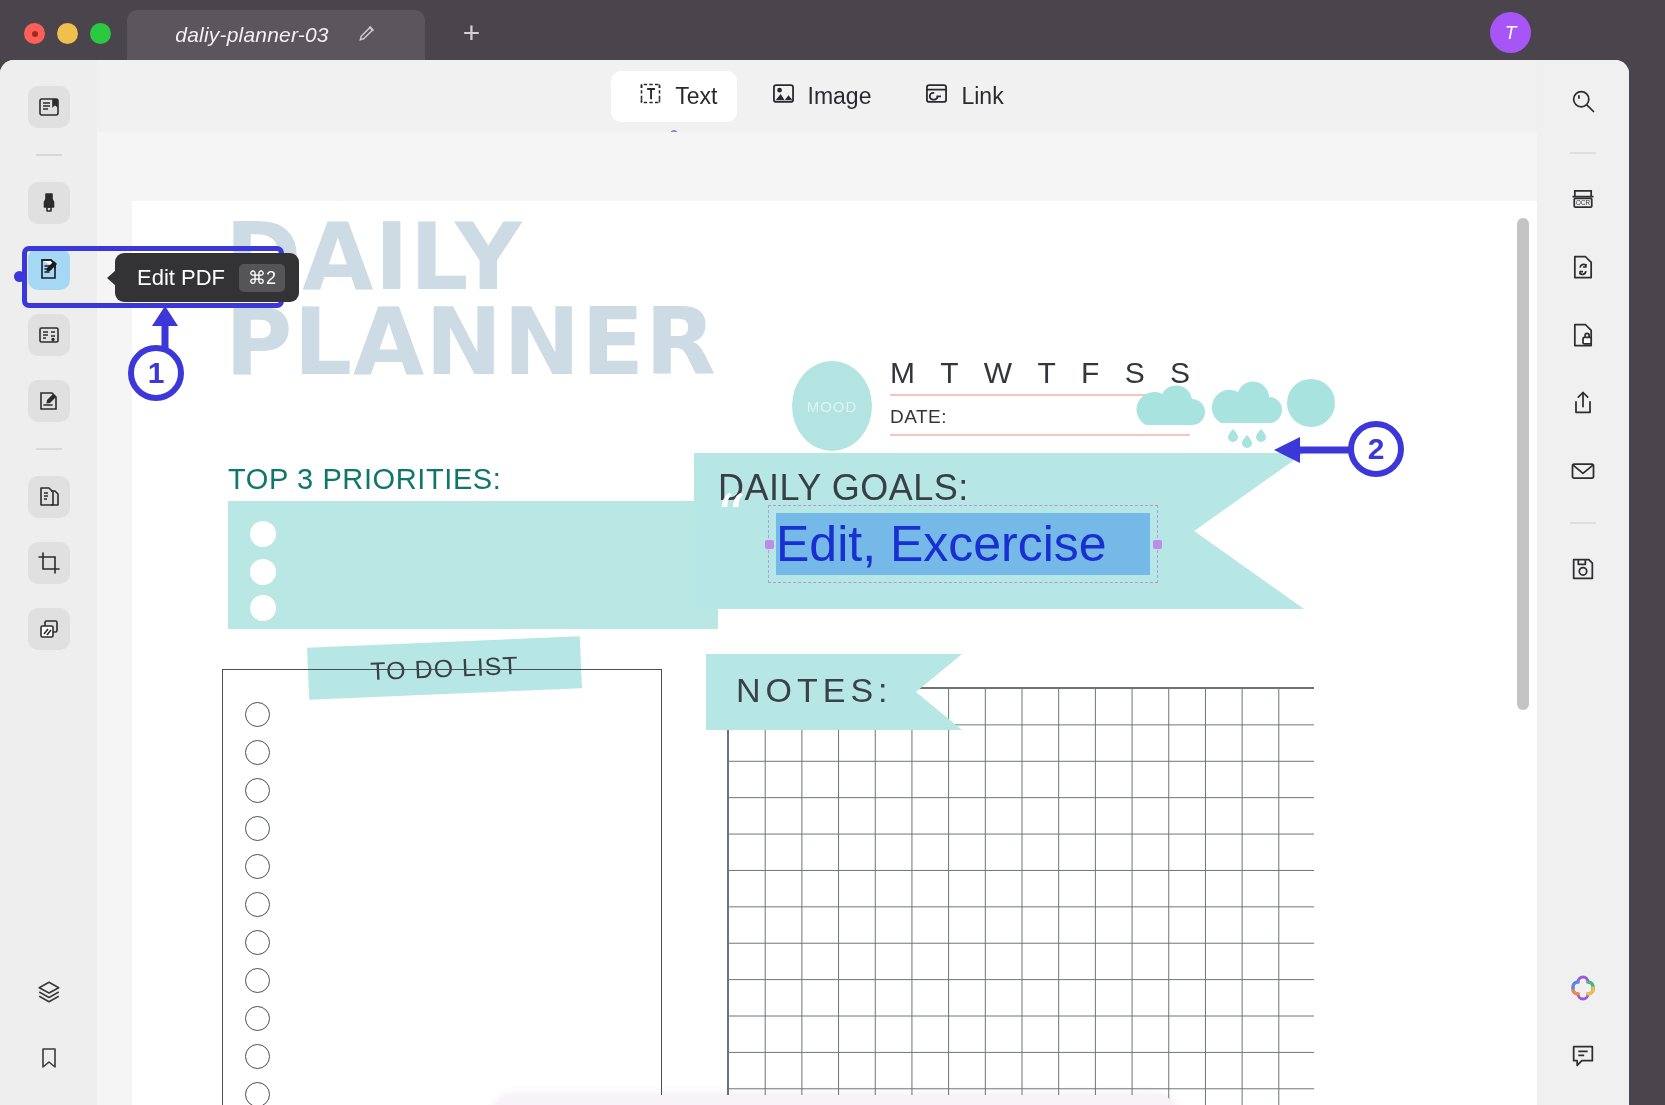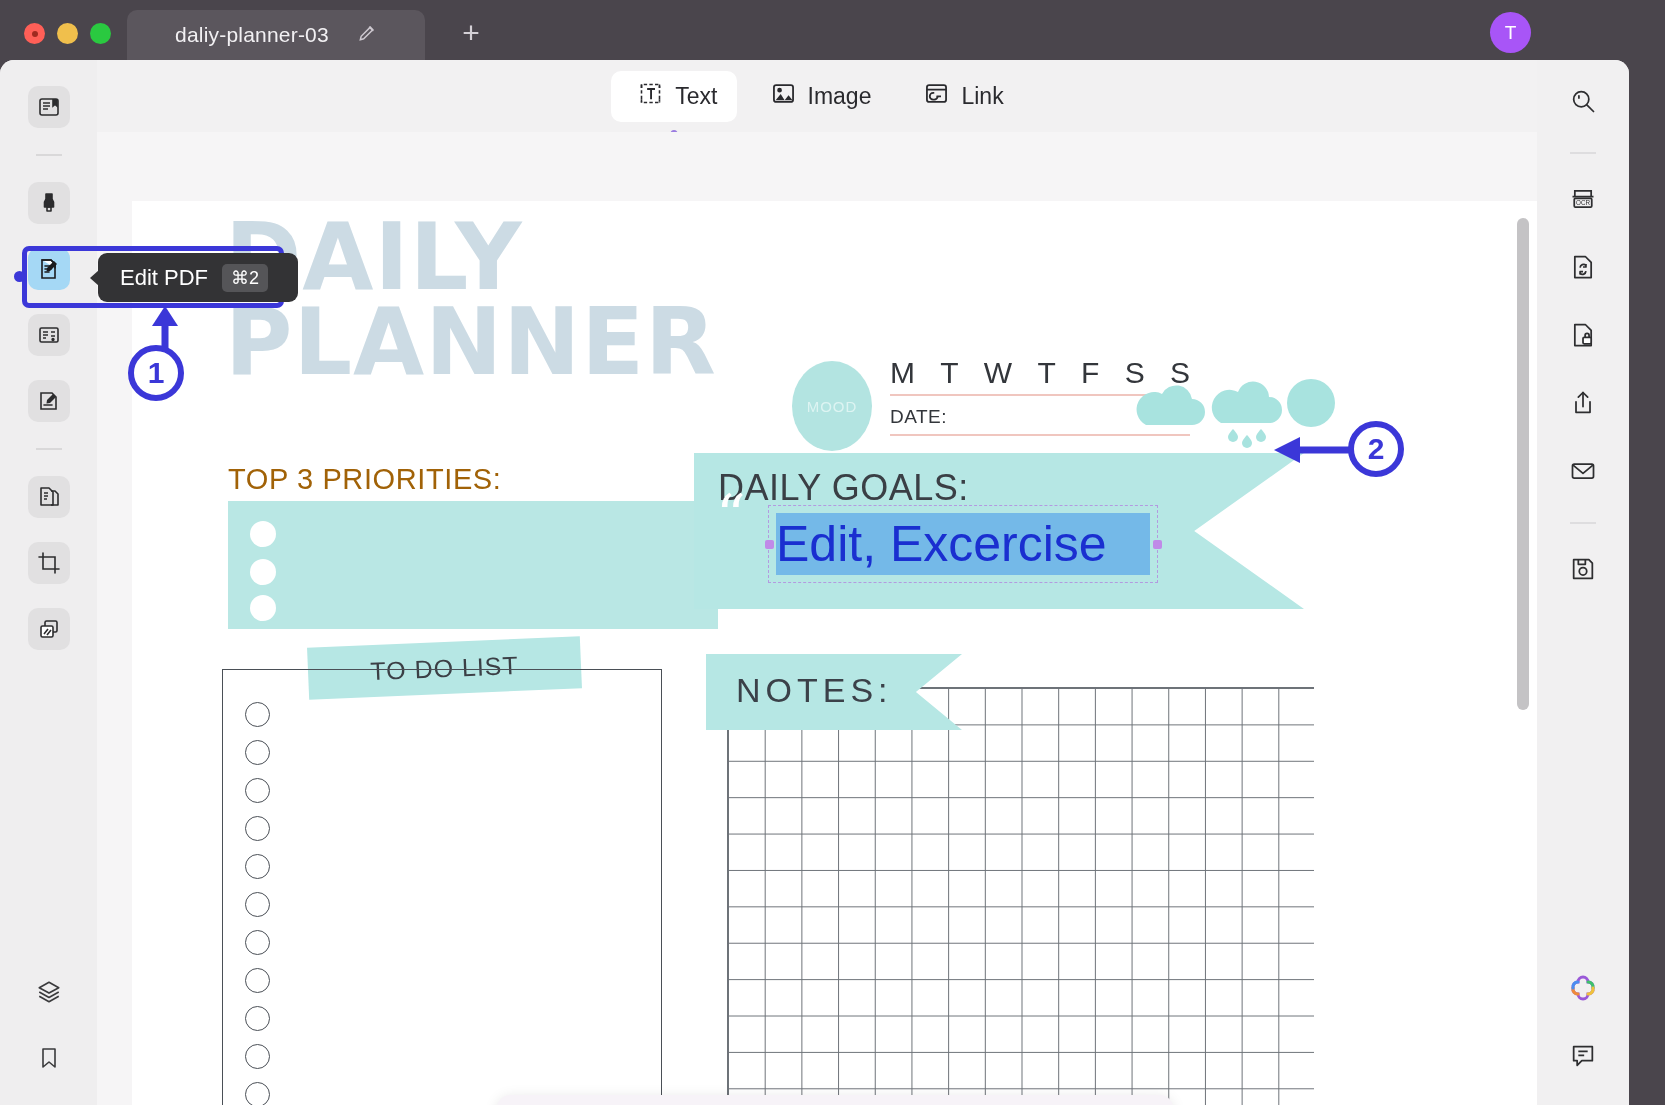--- a/index.html
+++ b/index.html
@@ -12,20 +12,21 @@
   .app {
     position: relative;
     width: 1665px; height: 1105px;
     background: #4a454c;
   }
 
   
   .titlebar {
     position: absolute; left: 0; top: 0; width: 1551px; height: 66px;
     background: #4a454c;
+    font-style: italic;
   }
   .traffic {
     position: absolute; left: 24px; top: 23px;
     display: flex; gap: 12px; align-items: center;
   }
   .dot { width: 21px; height: 21px; border-radius: 50%; }
   .dot.red { background: #ff5f57; }
   .dot.red:after {
     content:""; display:block; width:6px; height:6px; border-radius:50%;
     background:#a02a20; margin: 7.5px auto 0;
@@ -126,21 +127,21 @@
 
   
   .big-title {
     position: absolute; left: 93px; top: 15px;
     font-size: 92px; font-weight: 700; line-height: .92;
     color: #ccdbe4; letter-spacing: 1px;
     font-family: "DejaVu Sans", sans-serif;
   }
   .top3 {
     position: absolute; left: 96px; top: 262px;
-    font-size: 29px; color: #a16207; letter-spacing: .6px;
+    font-size: 29px; color: #0f766e; letter-spacing: .6px;
   }
   .top3-box {
     position: absolute; left: 96px; top: 300px;
     width: 490px; height: 128px; background: #b9e7e4;
   }
   .top3-box .bullet {
     position: absolute; left: 22px; width: 26px; height: 26px;
     border-radius: 50%; background: #fff;
   }
 
@@ -254,22 +255,22 @@
   }
 
   
   .hl-box {
     position: absolute; left: 22px; top: 246px;
     width: 262px; height: 62px;
     border: 5px solid #3b37d8; border-radius: 7px;
     z-index: 40;
   }
   .tooltip {
-    position: absolute; left: 98px; top: 253px;
-    height: 49px; padding: 0 30px 0 22px;
+    position: absolute; left: 115px; top: 253px;
+    height: 49px; padding: 0 14px 0 22px;
     background: #333335; border-radius: 9px;
     display: flex; align-items: center; gap: 14px;
     z-index: 41;
   }
   .tooltip:before {
     content: ""; position: absolute; left: -8px; top: 50%;
     margin-top: -8px; width: 0; height: 0;
     border-top: 8px solid transparent; border-bottom: 8px solid transparent;
     border-right: 9px solid #333335;
   }

